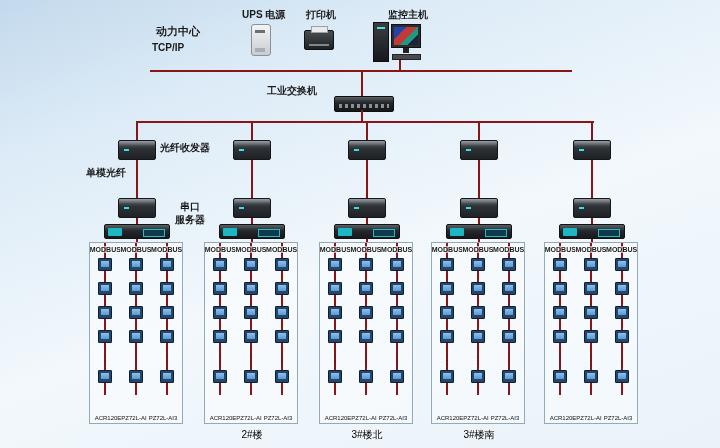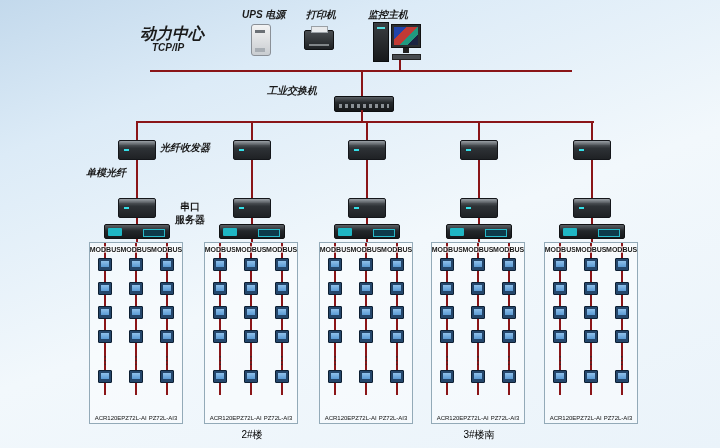--- a/index.html
+++ b/index.html
@@ -2,21 +2,21 @@
 <html><head>
 <meta charset="utf-8">
 <style>
   html,body{margin:0;padding:0;}
   #stage{
     position:relative;width:720px;height:448px;overflow:hidden;
     font-family:"Liberation Sans","DejaVu Sans",sans-serif;
     color:#1a1a1a;
     background:linear-gradient(160deg,#c3d9ec 0%,#dcebf7 22%,#f2f8fc 55%,#eaf3fa 100%);
   }
-  .lbl{position:absolute;font-size:10px;font-weight:bold;white-space:nowrap;font-style:italic;}
+  .lbl{position:absolute;font-size:10px;font-weight:bold;white-space:nowrap;}
   .vline{position:absolute;width:2px;background:#8a1518;}
   .hline{position:absolute;height:2px;background:#8a1518;}
 
   
   .ups-icon{position:absolute;left:251px;top:24px;width:18px;height:30px;border:1px solid #8a9097;border-radius:3px;
     background:linear-gradient(180deg,#f4f4f4,#c9cdd1);}
   .ups-slot{position:absolute;left:3px;top:5px;width:10px;height:3px;background:#6b7075;}
   .ups-foot{position:absolute;left:3px;bottom:3px;width:10px;height:4px;background:#a8aeb4;}
 
   .printer-icon{position:absolute;left:304px;top:30px;width:28px;height:18px;border:1px solid #101214;border-radius:2px;
@@ -70,24 +70,24 @@
   .building-label{position:absolute;top:288px;width:100%;text-align:center;font-size:10px;color:#000;}
 
   .serial-label{position:absolute;left:172px;top:200px;width:36px;text-align:center;
     font-size:10px;font-weight:bold;line-height:13px;}
 </style>
 </head>
 <body>
 
 <div id="stage">
 
-  <div class="lbl" style="left:140px;top:24px;font-size:16px;">动力中心</div>
+  <div class="lbl" style="left:156px;top:24px;font-size:11px;">动力中心</div>
   <div class="lbl" style="left:242px;top:8px;">UPS 电源</div>
   <div class="lbl" style="left:306px;top:8px;">打印机</div>
-  <div class="lbl" style="left:368px;top:8px;">监控主机</div>
+  <div class="lbl" style="left:388px;top:8px;">监控主机</div>
 
   <div class="ups-icon">
       <i class="ups-slot"></i>
       <i class="ups-foot"></i>
     </div>
   <div class="printer-icon">
       <i class="pr-paper"></i>
       <i class="pr-slot"></i>
     </div>
   <div class="tower">
@@ -372,20 +372,21 @@
           <div class="dots">⋮</div>
           <div class="meter">
                 <i class="mscr"></i>
               </div>
         </div>
       </div>
       <div class="gfooter">
         <span>ACR120EPZ72L-AI</span><span>PZ72L-AI3</span>
       </div>
     </div>
+    <div class="building-label">3#楼北</div>
   </div>
 
   <div class="group" style="left: 429px;">
     <div class="transceiver t1">
           <div class="t-top"></div>
           <div class="t-led"></div>
         </div>
     <div class="vline fiber-link"></div>
     <div class="transceiver t2">
           <div class="t-top"></div>

